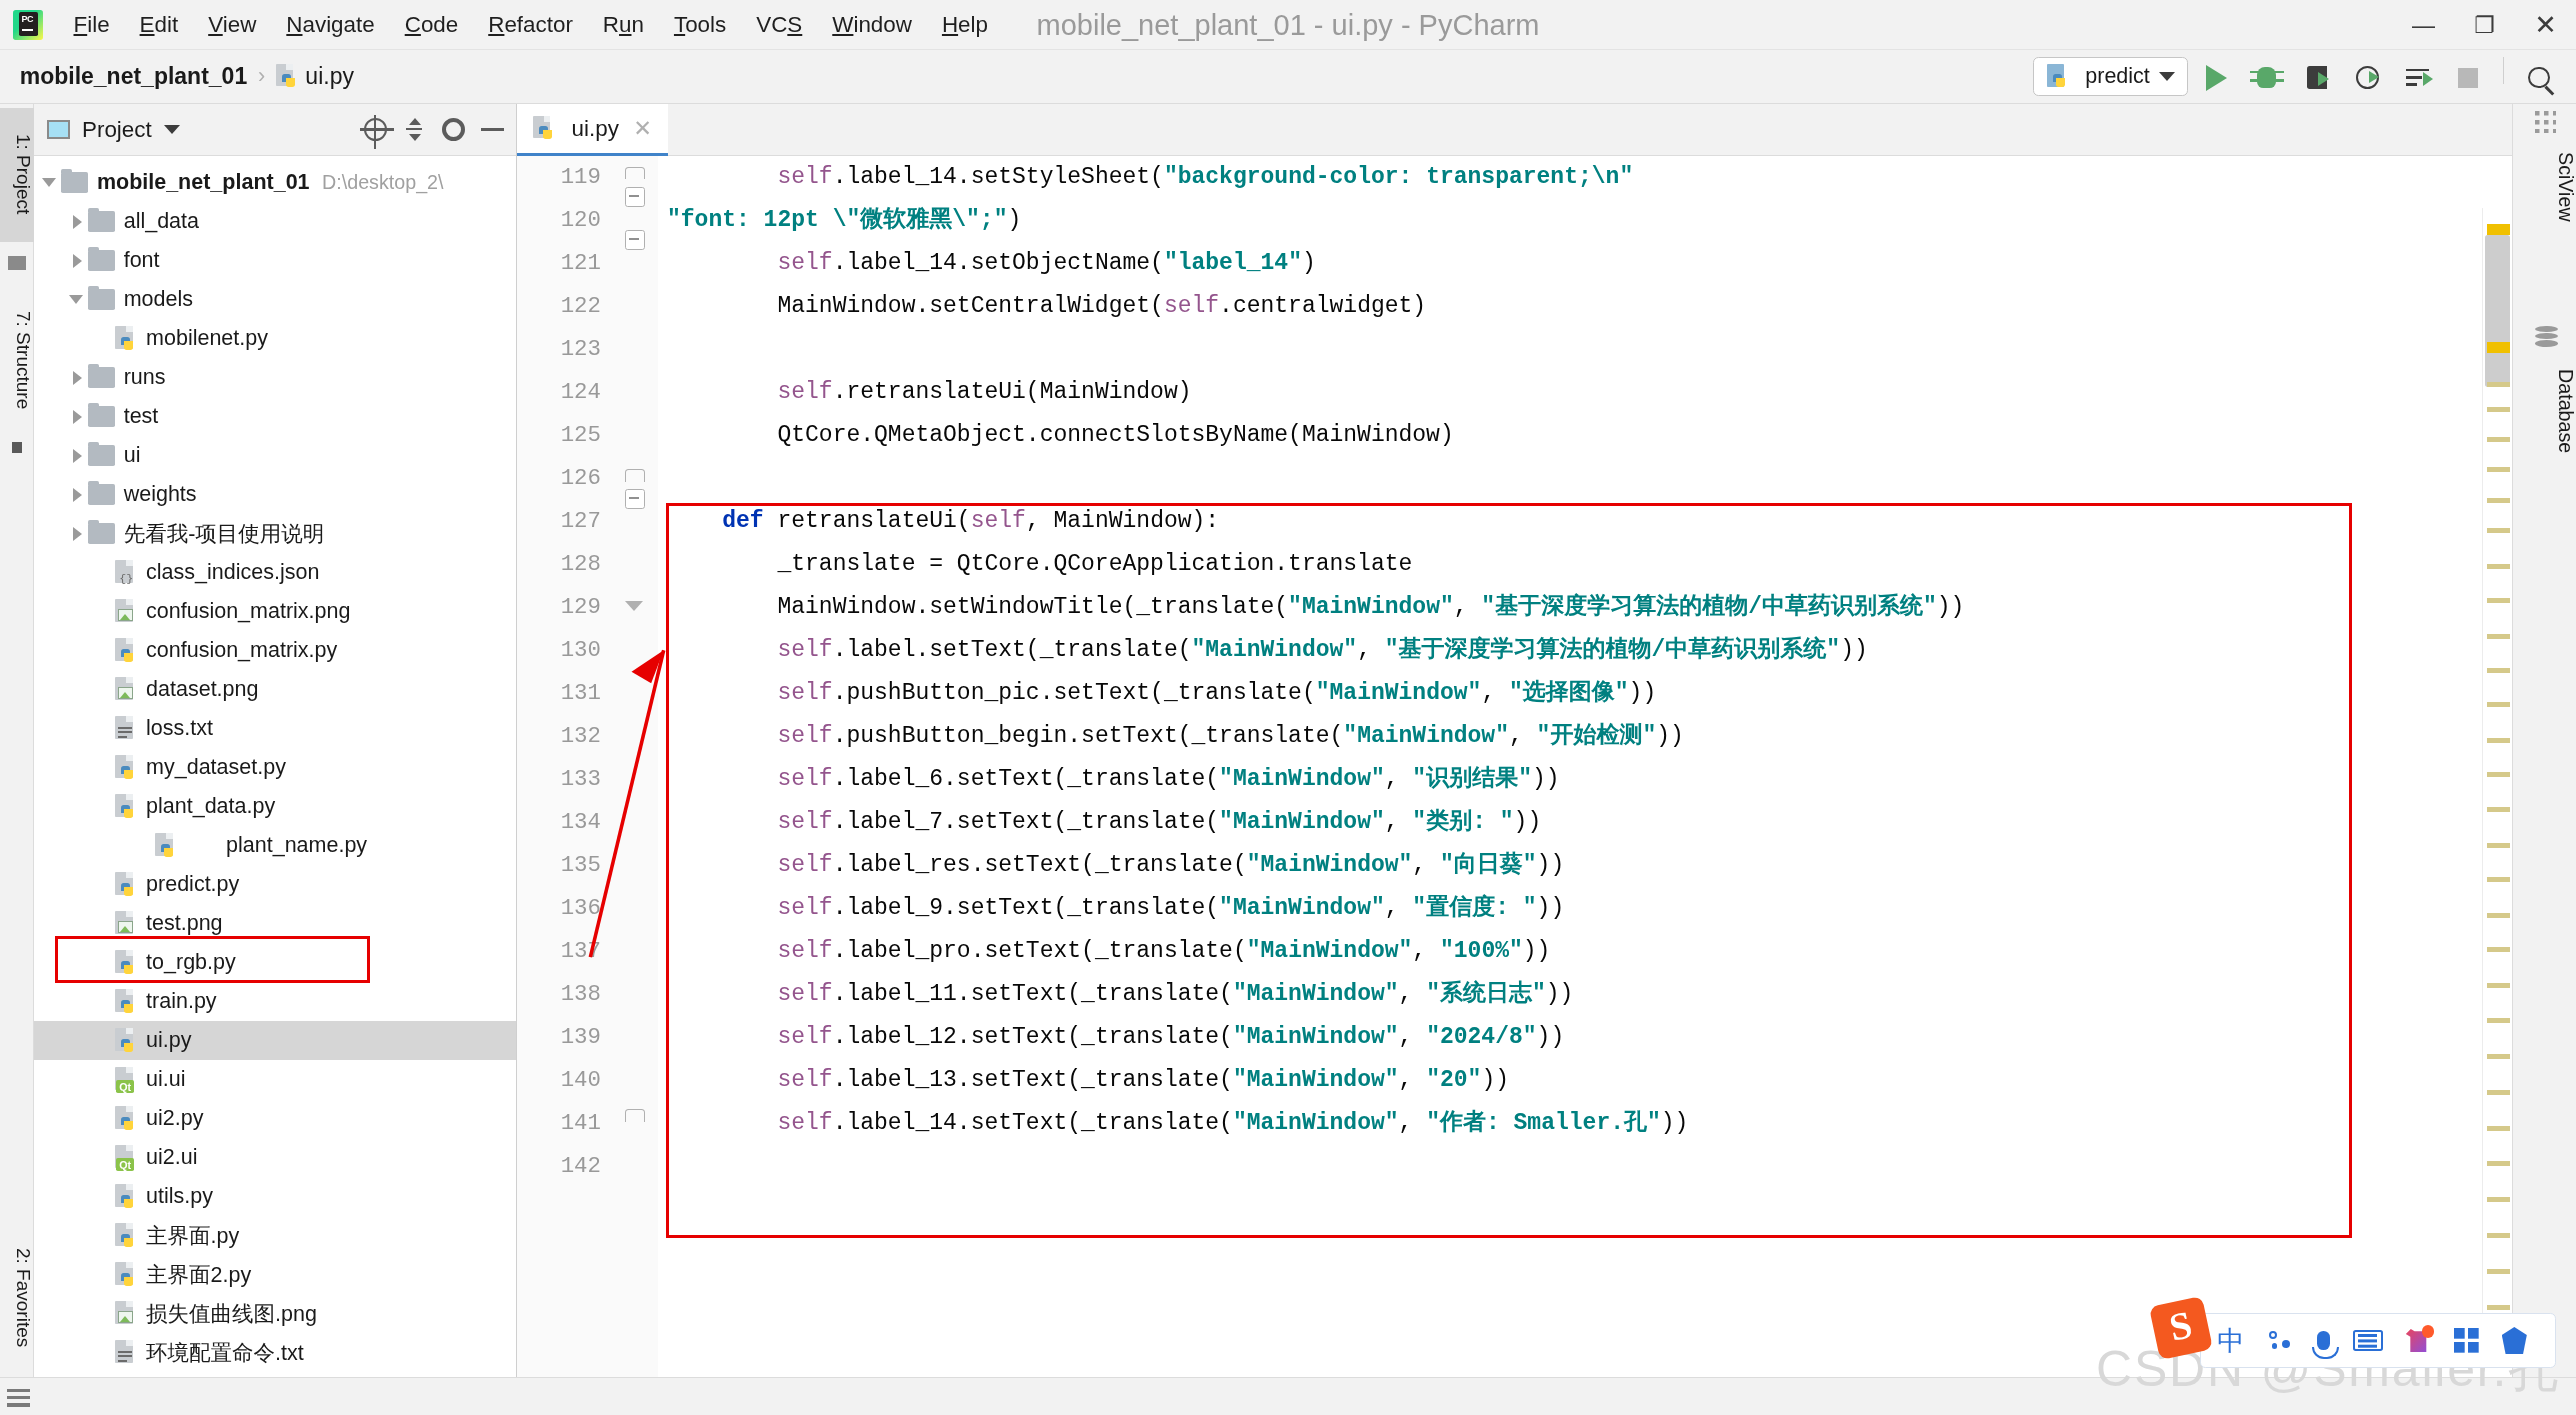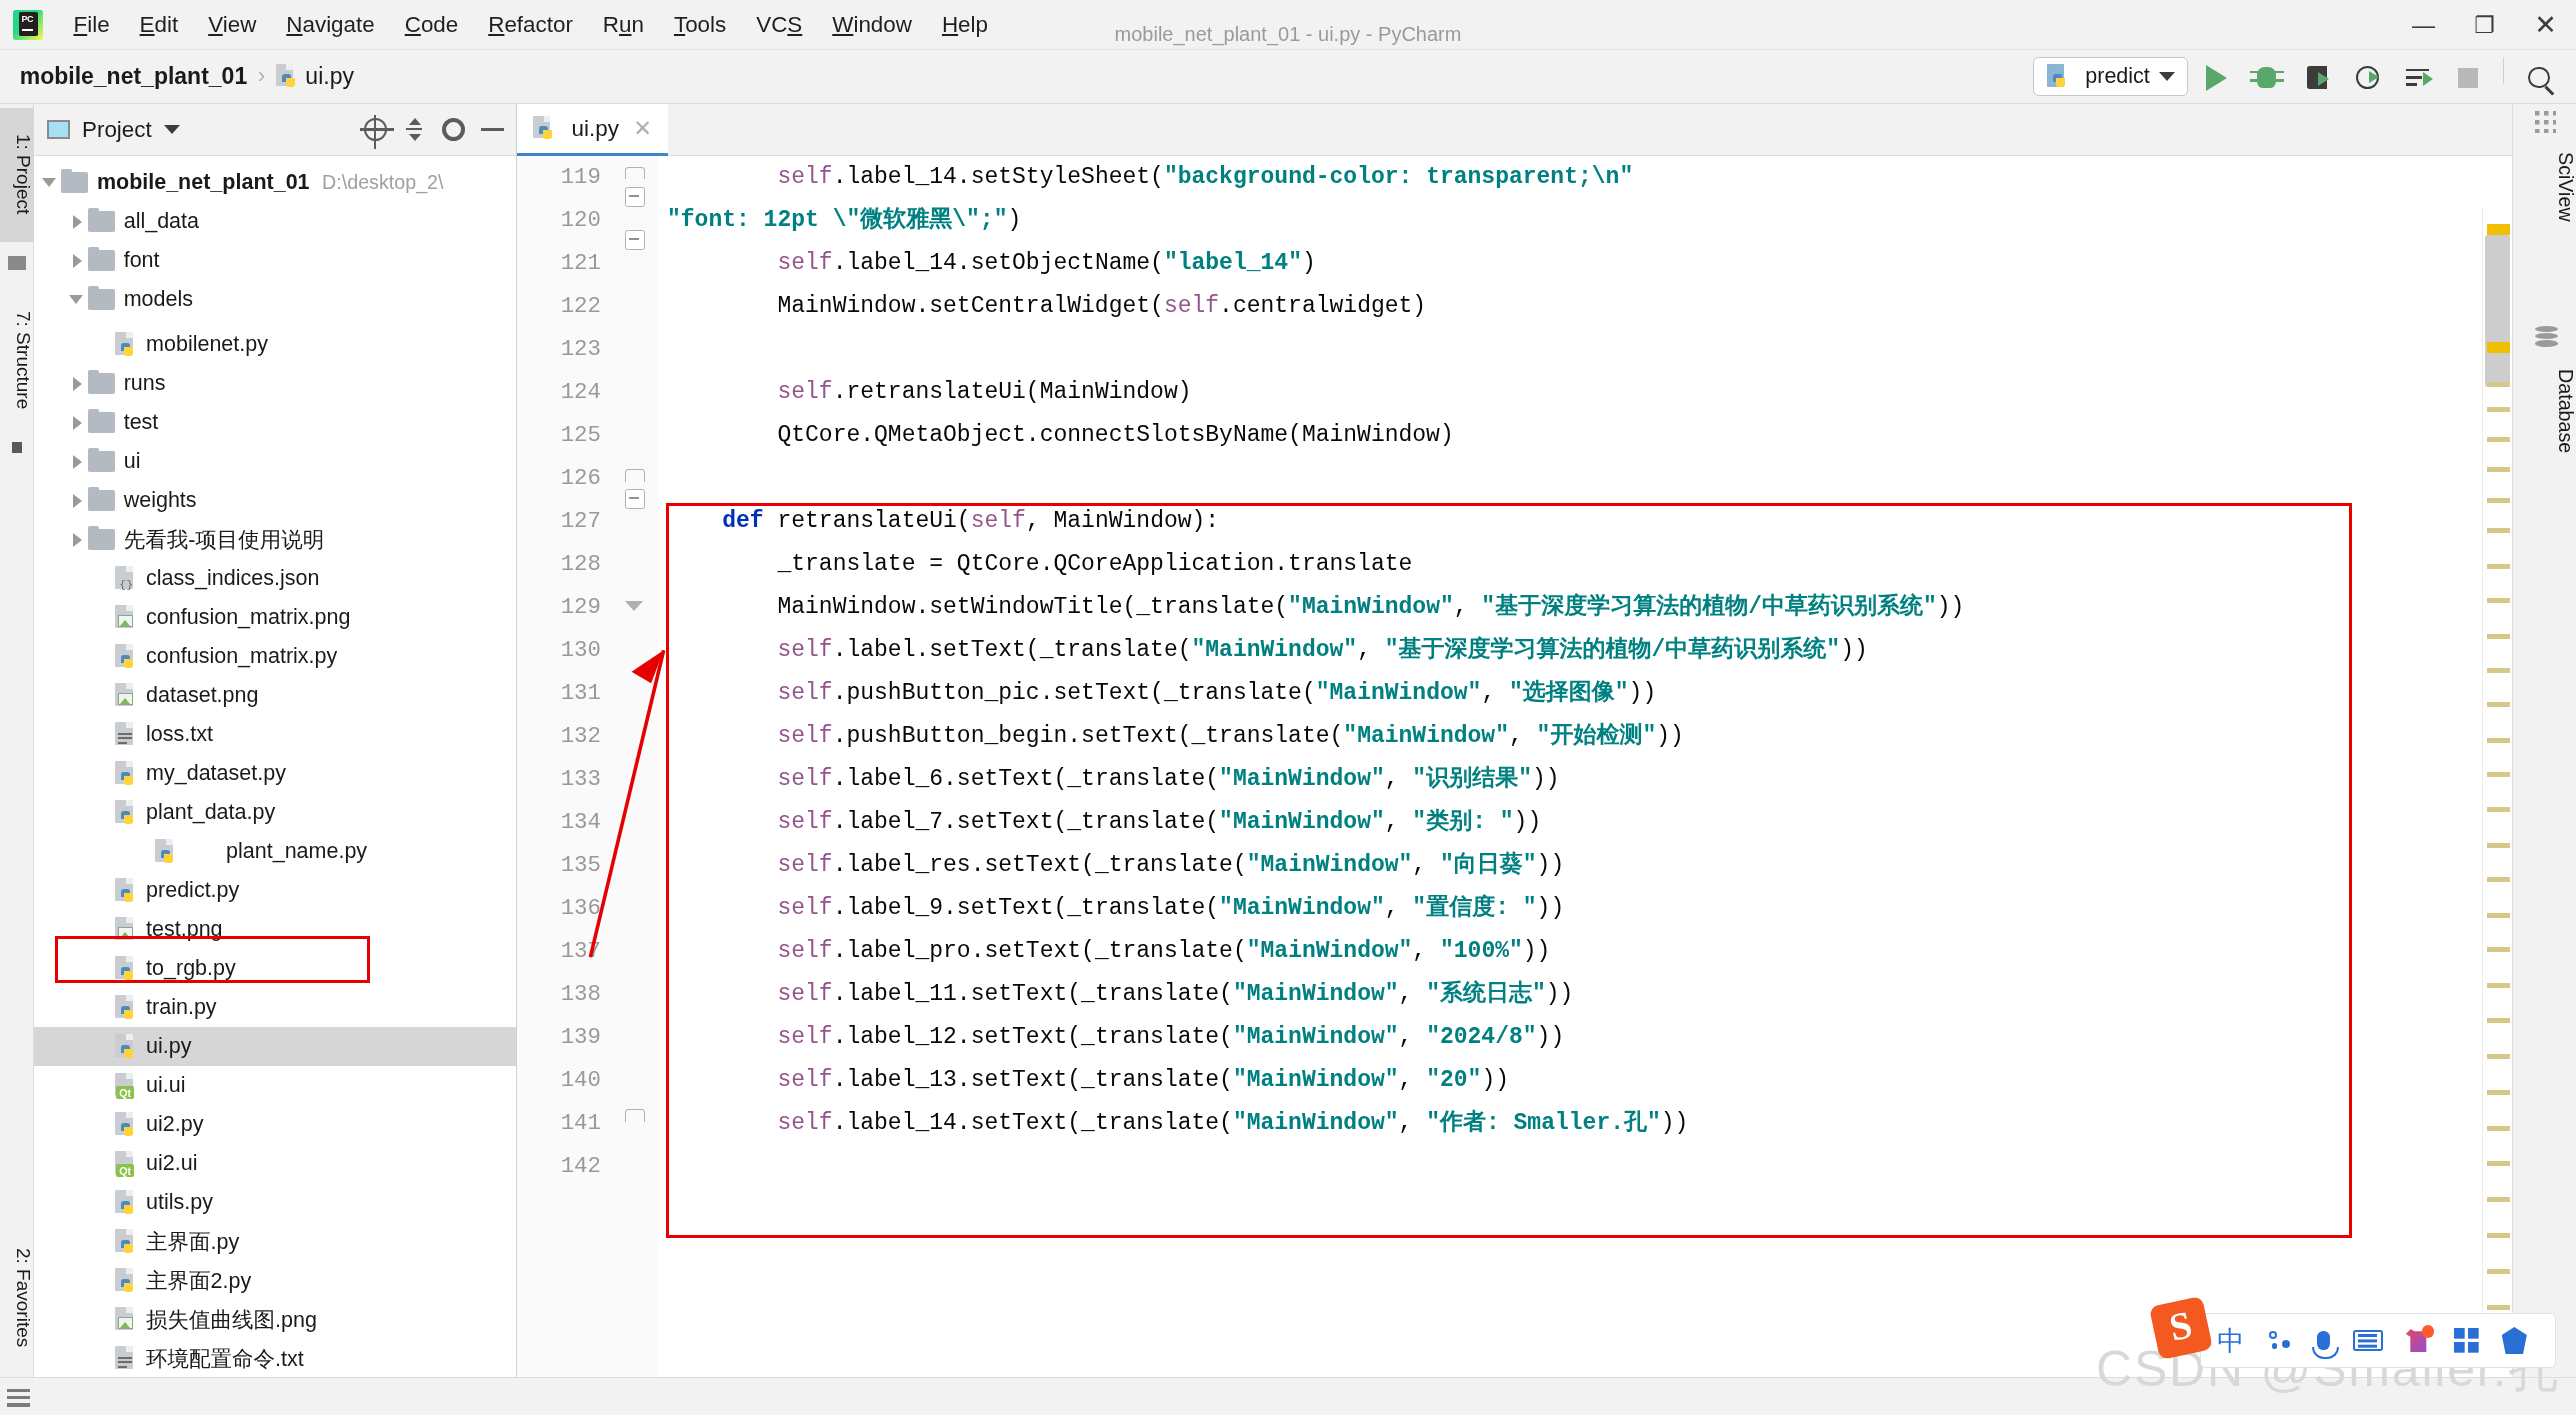--- a/index.html
+++ b/index.html
@@ -26,21 +26,21 @@
   .pc-logo .blk { position:absolute; left:6.3px; top:2.7px; width:19.7px; height:24px; background:#231f20; border-radius:1.8px;}
   .pc-logo .pctxt { position:absolute; left:9px; top:4.5px; color:#fff; font-size:9px; font-weight:bold; letter-spacing:-0.4px;}
   .pc-logo .ul { position:absolute; left:9px; top:19px; width:11.6px; height:2.7px; background:#fff;}
   .menu-item {
     font-size: 22.4px; color: #1f1f1f; padding: 0 15px; height: 50px;
     line-height: 50px; cursor: default; white-space: nowrap;
   }
   .menu-item u { text-decoration: underline; }
   .win-title {
     position: absolute; left: 50%; transform: translateX(-50%);
-    font-size: 20px; color: #9a9a9a; white-space: nowrap; top: 23px;
+    font-size: 29px; color: #9a9a9a; white-space: nowrap; top: 9px;
   }
   .win-ctrls { position: absolute; right: 0; top: 0; height: 50px; display: flex; }
   .win-btn { width: 61px; height: 50px; display: flex; align-items: center; justify-content: center;
              font-size: 23px; color: #3c3c3c; }
   .win-btn.close { font-size: 27px; }
 
   
   .navbar {
     position: absolute; top: 50px; left: 0; width: 2576px; height: 54px;
     background: #f2f2f2; display: flex; align-items: center;
@@ -378,21 +378,21 @@
         <div class="trow" style="padding-left: 34px;">
           <span class="arrow r"></span>
           <span class="folder"></span>
           <span class="tlabel">font</span>
         </div>
         <div class="trow" style="padding-left: 34px;">
           <span class="arrow d"></span>
           <span class="folder"></span>
           <span class="tlabel">models</span>
         </div>
-        <div class="trow" style="padding-left: 61px; margin-top: 6px;">
+        <div class="trow" style="padding-left: 61px;">
           <span class="arrow" style="width: 19.7px;"></span>
           <div class="fico">
             <div class="sheet"></div>
             <div class="corner"></div>
             <div class="py1"></div>
             <div class="py2"></div>
           </div>
           <span class="tlabel">mobilenet.py</span>
         </div>
         <div class="trow" style="padding-left: 34px;">

